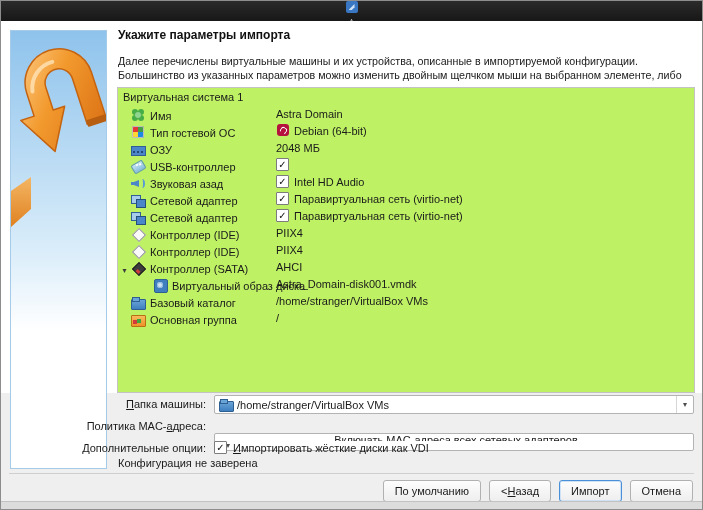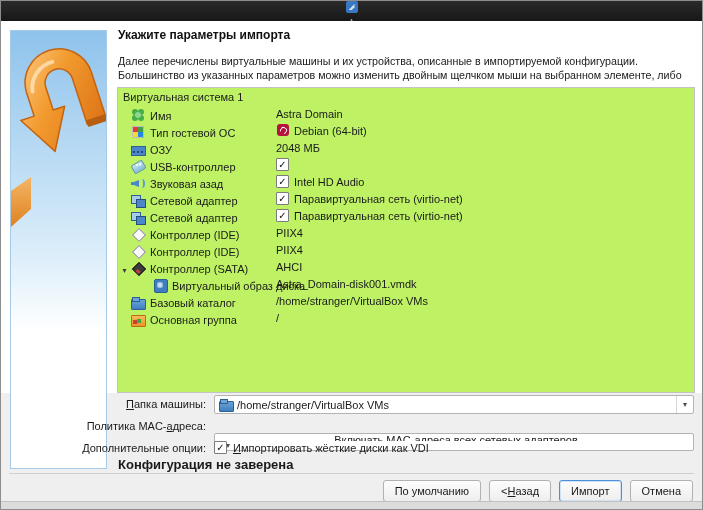--- a/index.html
+++ b/index.html
@@ -118,21 +118,21 @@
     width:17px;align-self:stretch;border-left:1px solid #d6d6d6;
     display:flex;align-items:center;justify-content:center;font-size:8px;color:#4c4c4c;flex:none;
   }
   .combo .ticon{margin-right:4px;}
   .fcbx{
     position:absolute;left:213px;top:440px;width:13px;height:13px;background:#fff;
     border:1px solid #7c7c7c;border-radius:1px;font-size:10px;line-height:11px;
     text-align:center;color:#111;
   }
   .fcbx-label{position:absolute;left:232px;top:441px;font-size:11px;}
-  .status-text{position:absolute;left:117px;top:456px;font-size:13px;color:#1a1a1a;font-weight:bold;}
+  .status-text{position:absolute;left:117px;top:456px;font-size:11px;color:#1a1a1a;}
   .sep{position:absolute;left:8px;right:8px;top:472px;border-top:1px solid #cfcfcf;}
   
   .btnrow{position:absolute;top:479px;right:9px;display:flex;gap:8px;}
   .btn{
     height:22px;padding:0 11px;font-size:11px;font-family:"Liberation Sans",sans-serif;
     background:linear-gradient(#fdfdfd,#eeeeee);border:1px solid #b1b1b1;border-radius:3px;
     display:flex;align-items:center;white-space:nowrap;color:#1a1a1a;cursor:default;
   }
   .btn.default-btn{border:1px solid #4a90d9;box-shadow:0 0 0 1px #cfe2f5 inset;}
   .bottomstrip{position:absolute;left:0;right:0;bottom:0;height:8px;background:#dcdcdc;border-top:1px solid #c2c2c2;}

